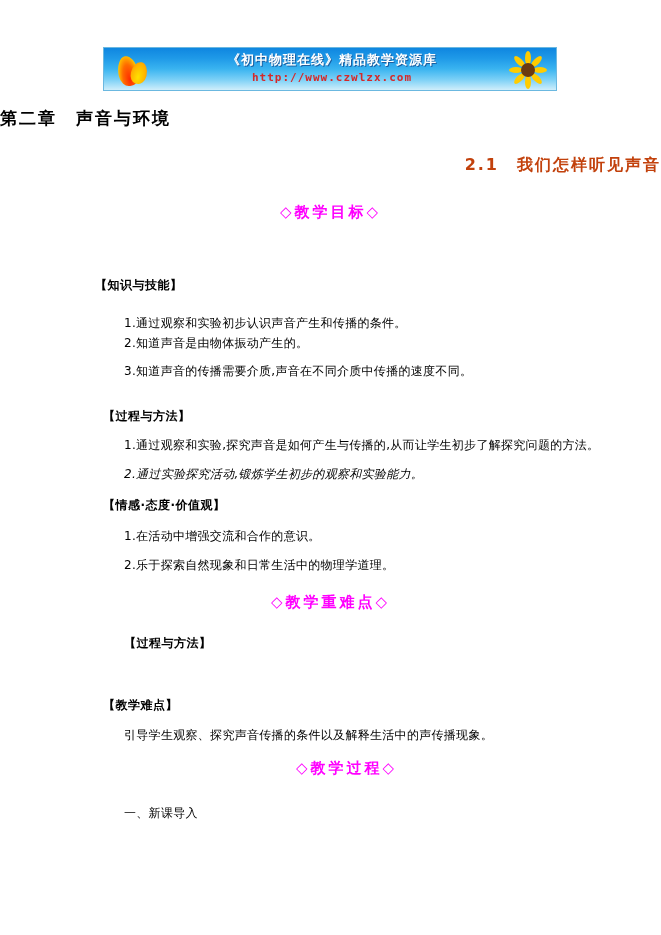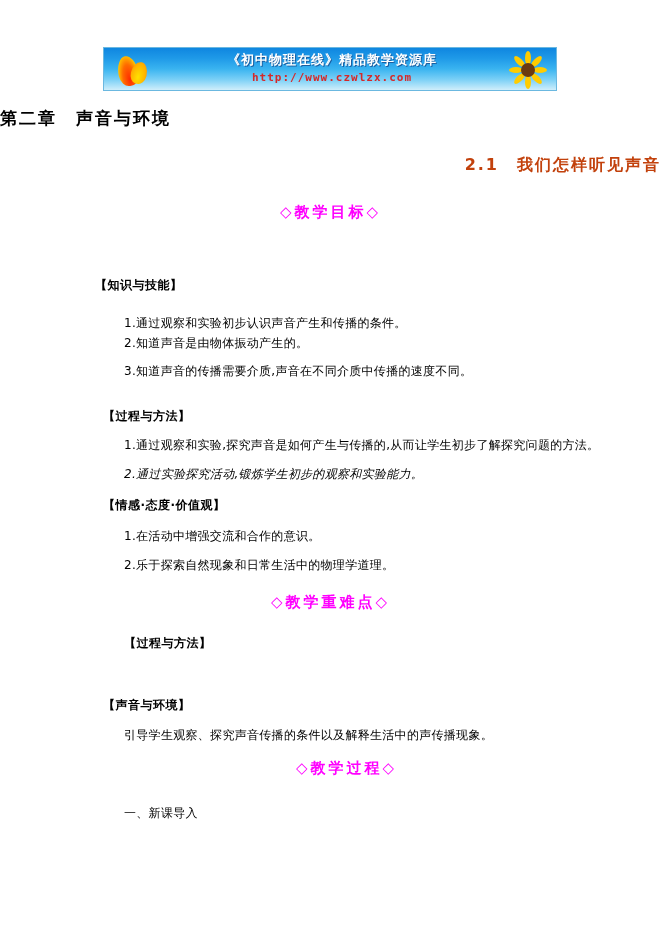--- a/index.html
+++ b/index.html
@@ -208,19 +208,19 @@
   <div class="body-line" style="left:124px; top:466px;font-style:italic;">2.通过实验探究活动,锻炼学生初步的观察和实验能力。</div>
 
   <div class="bold-label" style="left:103px; top:497px;">【情感·态度·价值观】</div>
   <div class="body-line" style="left:124px; top:528px;">1.在活动中增强交流和合作的意识。</div>
   <div class="body-line" style="left:124px; top:557px;">2.乐于探索自然现象和日常生活中的物理学道理。</div>
 
   <div class="pink-heading" id="keypoints-heading">◇教学重难点◇</div>
 
   <div class="bold-label" style="left:124px; top:635px;">【过程与方法】</div>
 
-  <div class="bold-label" style="left:103px; top:697px;">【声音与环境】</div>
+  <div class="bold-label" style="left:103px; top:697px;">【教学难点】</div>
   <div class="body-line" style="left:124px; top:727px;">引导学生观察、探究声音传播的条件以及解释生活中的声传播现象。</div>
 
   <div class="pink-heading" id="process-heading">◇教学过程◇</div>
   <div class="body-line" style="left:124px; top:805px;">一、新课导入</div>
 
 </div>
 
 </body></html>

